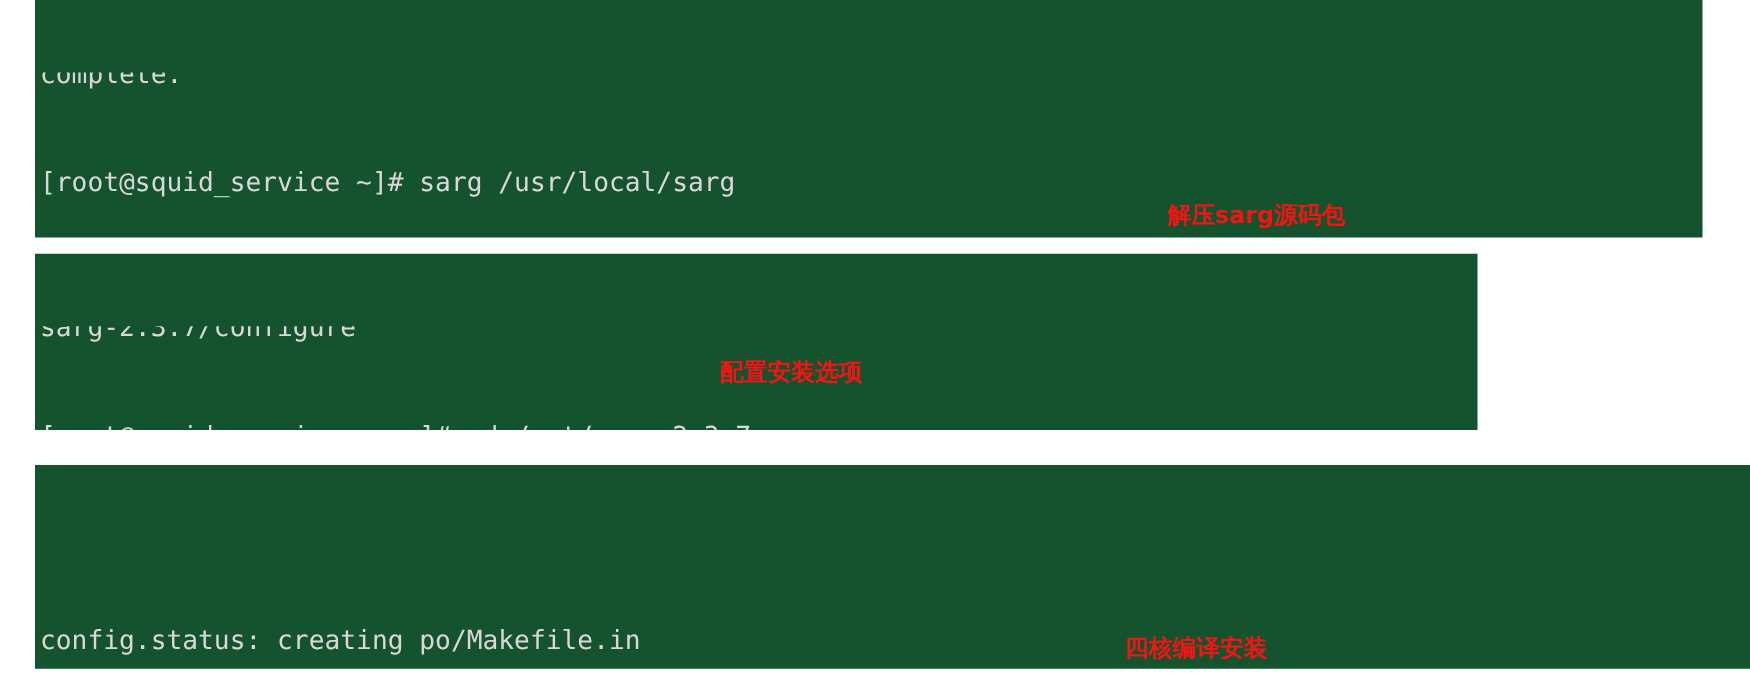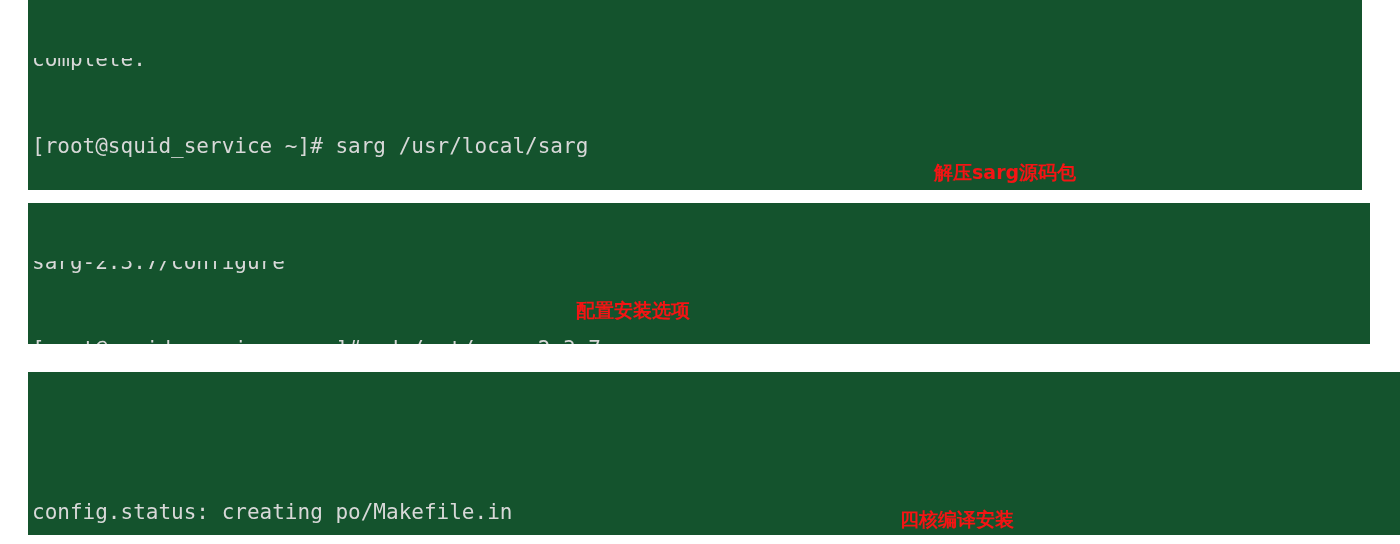--- a/index.html
+++ b/index.html
@@ -33,21 +33,21 @@
     left: 28px;
     top: 0px;
     width: 1334px;
     height: 190px;
     padding: 0 0 0 4px;
   }
   
   #term-block-2 {
     left: 28px;
     top: 203px;
-    width: 1342px;
+    width: 1154px;
     height: 141px;
     padding: 0 0 0 4px;
   }
   
   #term-block-3 {
     left: 28px;
     top: 372px;
     width: 1396px;
     height: 163px;
     padding: 0 0 0 4px;
@@ -78,21 +78,21 @@
     color: #f41414;
     font-family: "DejaVu Sans", "Liberation Sans", sans-serif;
     font-size: 19px;
     font-weight: 700;
     line-height: 22px;
     white-space: nowrap;
     letter-spacing: 0px;
   }
 
   #note-extract   { left: 934px; top: 133px; margin-top: 28px; }
-  #note-configure { left: 576px; top: 300px; font-family: Liberation Serif, serif; }
+  #note-configure { left: 576px; top: 287px; }
   #note-compile   { left: 900px; top: 488px; margin-top: 20px; }
 </style>
 </head>
 <body>
 
 <div class="term" id="term-block-1">
   <div class="clip-top">
     <span class="inner">complete.</span>
   </div>
   <span class="line">[root@squid_service ~]# sarg /usr/local/sarg</span>

